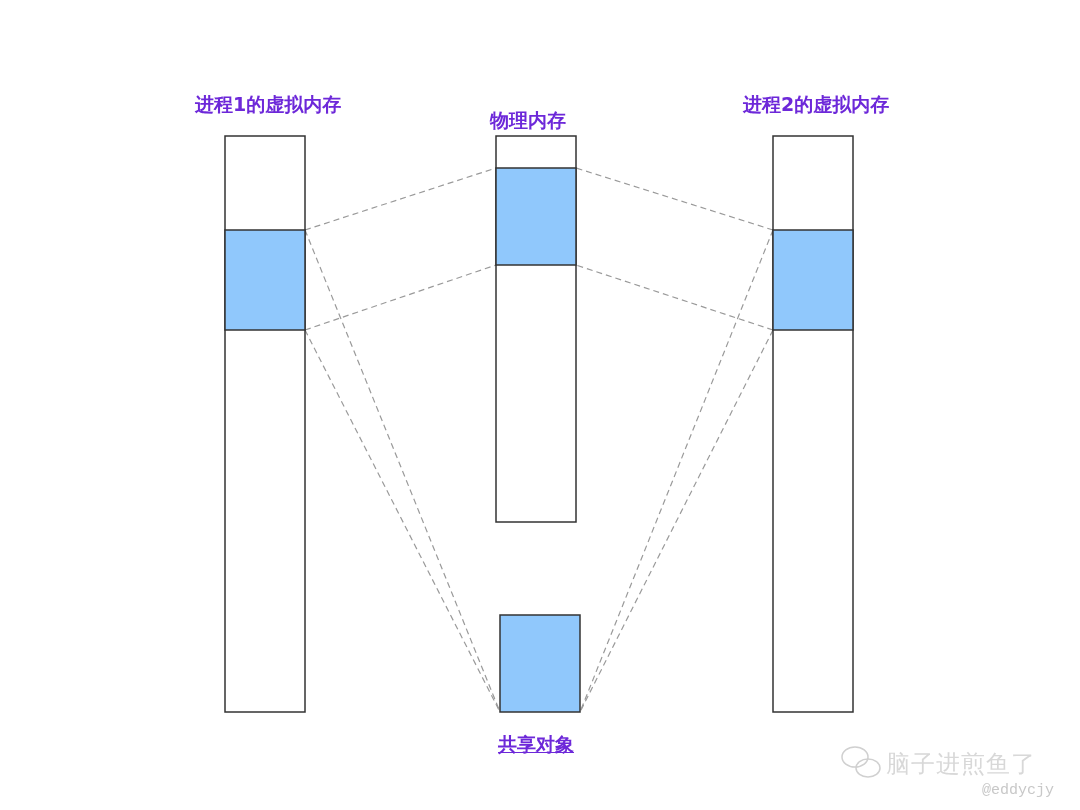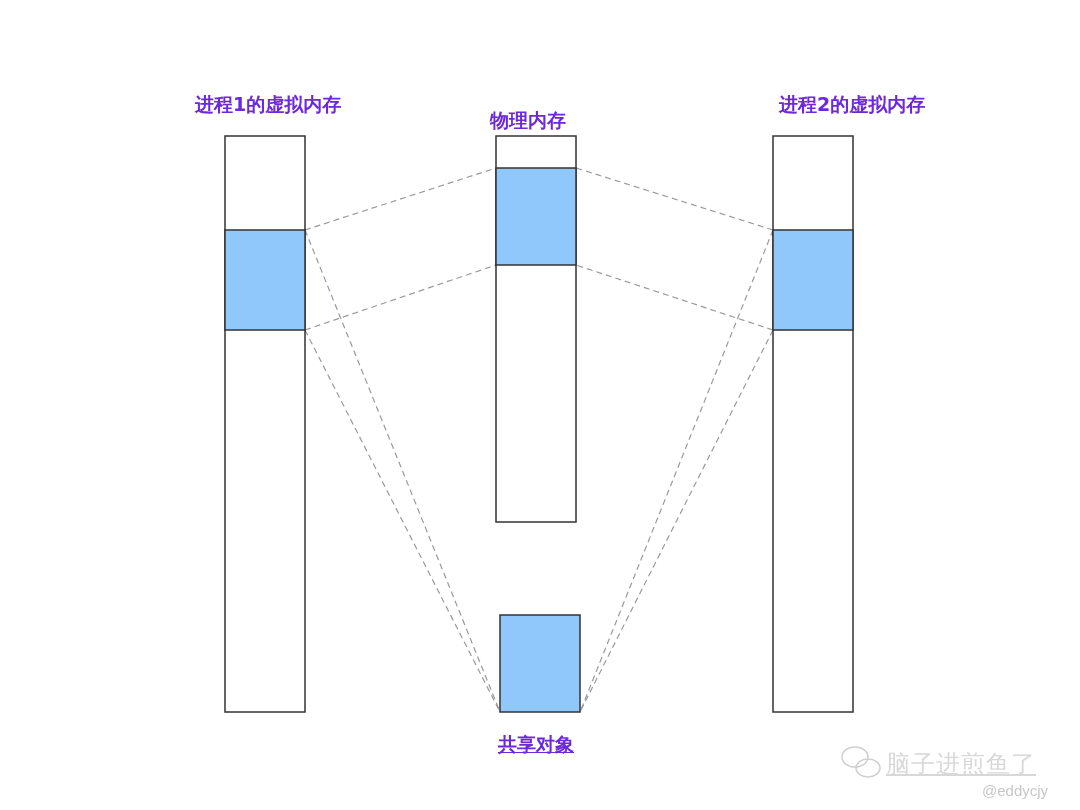--- a/index.html
+++ b/index.html
@@ -1,28 +1,28 @@
 <!DOCTYPE html>
 <html><head>
 <meta charset="utf-8">
 <style>
   html,body{margin:0;padding:0;background:#fff;}
   #stage{position:relative;width:1080px;height:810px;background:#fff;overflow:hidden;font-family:"DejaVu Sans",sans-serif;}
   .label{position:absolute;font-size:19px;color:#6d28d9;text-align:center;white-space:nowrap;font-weight:bold;}
   svg{position:absolute;left:0;top:0;}
-  .wm-text{position:absolute;font-size:24px;color:#d8d8d8;left:886px;top:748px;letter-spacing:1px;text-decoration:underline;}
-  .wm-handle{position:absolute;font-size:15px;color:#c8c8c8;left:982px;top:782px;font-family:Liberation Sans, sans-serif;text-align:center;}
+  .wm-text{position:absolute;font-size:24px;color:#d8d8d8;left:886px;top:748px;letter-spacing:1px;}
+  .wm-handle{position:absolute;font-size:15px;color:#c8c8c8;left:982px;top:782px;font-family:Liberation Mono, monospace;text-align:center;}
 </style>
 </head>
 <body>
 
 <div id="stage">
   <div class="label" style="left:195px;top:92px;">进程1的虚拟内存</div>
   <div class="label" style="left:490px;top:108px;">物理内存</div>
-  <div class="label" style="left:743px;top:92px;margin-left:36px;">进程2的虚拟内存</div>
+  <div class="label" style="left:743px;top:92px;">进程2的虚拟内存</div>
   <div class="label" style="left:498px;top:732px;text-decoration:underline;">共享对象</div>
 
   <svg width="1080" height="810">
     <g stroke="#9a9a9a" stroke-width="1.2" stroke-dasharray="6,4" fill="none">
       <line x1="305" y1="230" x2="496" y2="168"></line>
       <line x1="305" y1="330" x2="496" y2="265"></line>
       <line x1="773" y1="230" x2="576" y2="168"></line>
       <line x1="773" y1="330" x2="576" y2="265"></line>
       <line x1="305" y1="230" x2="500" y2="712"></line>
       <line x1="305" y1="330" x2="500" y2="712"></line>

